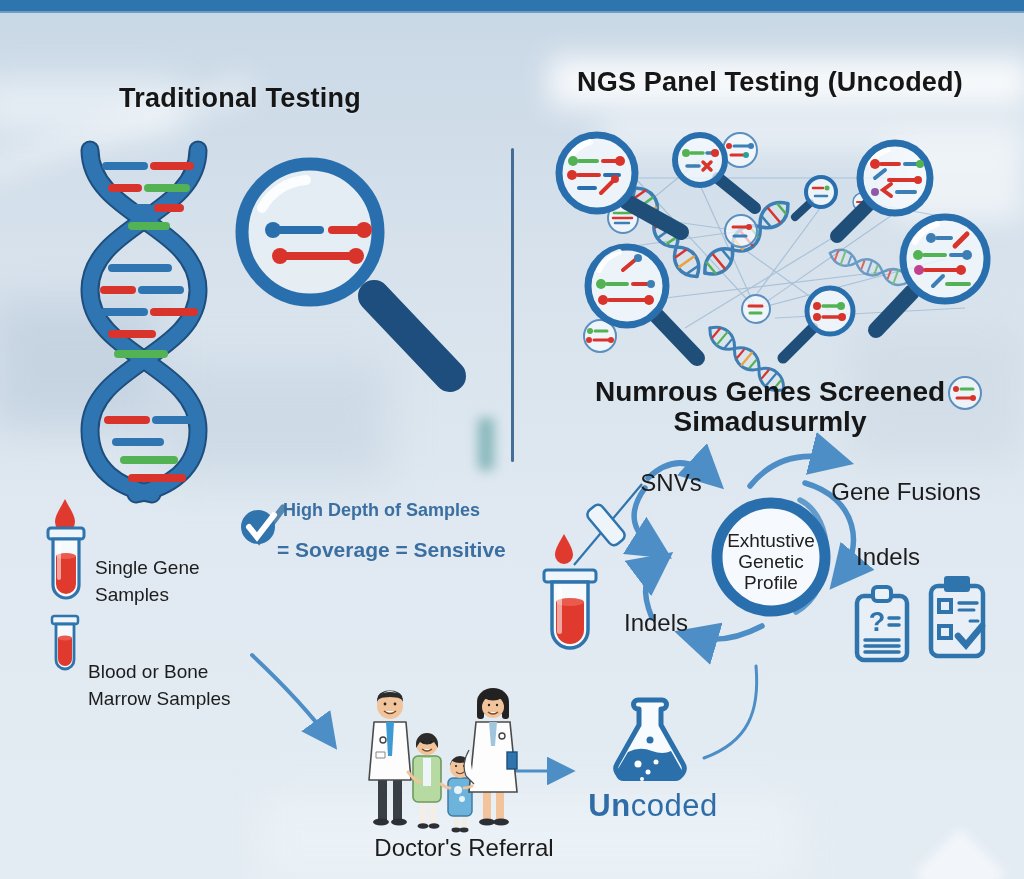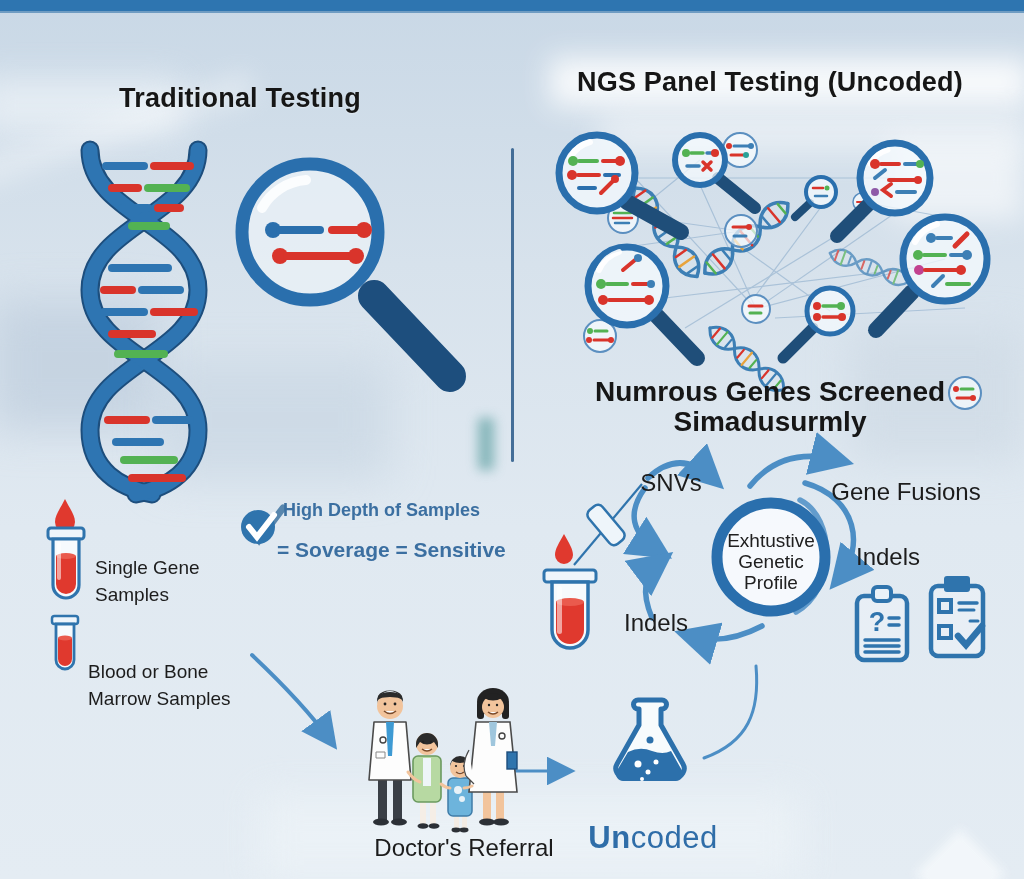--- a/index.html
+++ b/index.html
@@ -497,17 +497,17 @@
 
   <svg class="abs" style="left:598px;top:692px;" width="104" height="104" viewBox="0 0 104 104">
     <path d="M40,8 h24 a4.5,4.5 0 0 1 0,9 h-1 v16 l22,39 a9,9 0 0 1 -8,13.5 H27 a9,9 0 0 1 -8,-13.5 l22,-39 V17 h-1 a4.5,4.5 0 0 1 0,-9 z" fill="#f7fbfd" stroke="#2c70ab" stroke-width="5" stroke-linejoin="round"></path>
     <path d="M30,60 q12,-6 24,-1 q11,4 19,0 l11,19.5 a7,7 0 0 1 -6,10.5 H25 a7,7 0 0 1 -6,-10.5 z" fill="#2c70ab"></path>
     <circle cx="40" cy="72" r="3.5" fill="#fff"></circle>
       <circle cx="50" cy="80" r="2.5" fill="#fff"></circle>
     <circle cx="44" cy="87" r="2" fill="#fff"></circle>
       <circle cx="58" cy="70" r="2.5" fill="#fff"></circle>
     <circle cx="52" cy="48" r="3.5" fill="#2c70ab"></circle>
   </svg>
-  <div class="abs brand" style="left:570px;top:788px;width:166px;margin-top:32px;">
+  <div class="abs brand" style="left:570px;top:788px;width:166px;">
     <span class="b">Un</span><span class="r">coded</span>
   </div>
 
 </div>
 
 </body></html>

